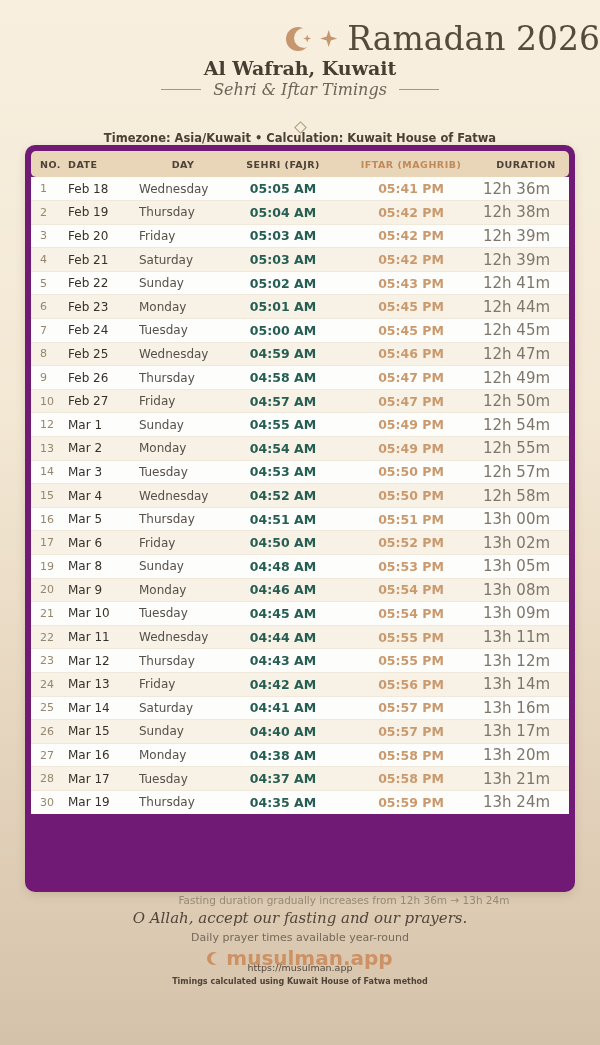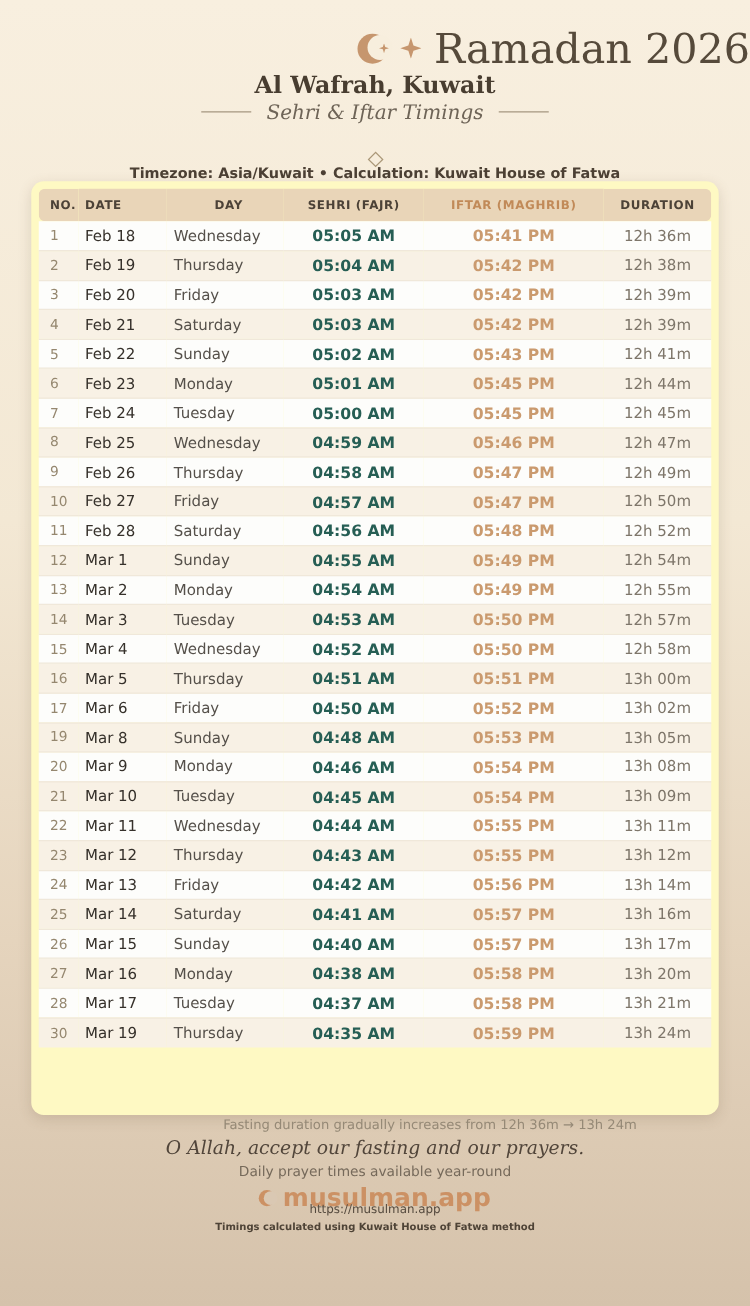--- a/index.html
+++ b/index.html
@@ -23,42 +23,42 @@
   .location{top:57px;font-family:"DejaVu Serif",serif;font-size:19px;font-weight:bold;color:#483d30;}
   .subtitle-row{top:80px;display:flex;align-items:center;justify-content:center;gap:12px;}
   .subtitle-line{width:40px;height:1px;background:#a59680;}
   .subtitle{font-family:"DejaVu Serif",serif;font-style:italic;font-size:16px;color:#6e6457;}
   .meta{top:103px;font-size:11.5px;font-weight:600;color:#4c4034;margin-top:28px;}
   .diamond{position:absolute;left:296px;top:123px;width:7px;height:7px;
     border:1px solid #ab9878;transform:rotate(45deg);background:transparent;}
 
   
   .card{position:absolute;left:25px;top:145px;width:550px;height:747px;box-sizing:border-box;
-    background:#fef9c3;border-radius:10px;padding:6px;
+    background:#701a75;border-radius:10px;padding:6px;
     box-shadow:0 3px 10px rgba(105,82,58,.18);}
   table{border-collapse:collapse;table-layout:fixed;width:538px;}
   col.c-no{width:32px;}col.c-date{width:70px;}col.c-day{width:94px;}
   col.c-sehri{width:112px;}col.c-iftar{width:144px;}col.c-dur{width:86px;}
   thead tr{height:26px;background:#e9d5b8;}
   th{font-size:9.5px;font-weight:bold;letter-spacing:.5px;color:#4c4237;text-align:center;padding:0;}
   th.col-no{text-align:left;padding-left:9px;border-radius:5px 0 0 5px;}
   th.col-date{text-align:left;padding-left:5px;}
   th.col-day{text-align:center;padding-left:6px;margin-left:32px;}
   th.col-iftar{color:#c18a58;}
   th.col-dur{border-radius:0 5px 5px 0;}
   tbody tr{height:23.6px;background:#fdfdfb;border-bottom:1px solid #f0e8da;}
   tbody tr:last-child{border-bottom:none;}
   tbody tr:nth-child(even){background:#f8f1e5;}
   td{padding:0;font-size:12px;}
   td.col-no{color:#95876f;font-size:11px;text-align:left;padding-left:9px;}
   td.col-date{color:#36312b;text-align:left;padding-left:5px;}
   td.col-day{color:#55504a;text-align:left;padding-left:6px;}
   td.col-sehri{color:#265e54;font-weight:bold;font-size:12.5px;text-align:center;}
   td.col-iftar{color:#ca9a6e;font-weight:bold;font-size:12.5px;text-align:center;}
-  td.col-dur{color:#7e766a;font-size:12px;text-align:center;margin-top:16px;}
+  td.col-dur{color:#7e766a;font-size:15px;margin-top:16px;}
 
   
   .note{top:894px;font-size:10.5px;color:#958976;padding-left:44px;}
   .dua{top:909px;font-family:"DejaVu Serif",serif;font-style:italic;font-size:15px;color:#51453a;}
   .availability{top:931px;font-size:11px;color:#75695a;}
   .brand-row{top:946px;display:flex;align-items:center;justify-content:center;gap:6px;}
   .crescent.mini{width:13px;height:13px;}
   .crescent.mini .disc{background:#cc9164;}
   .crescent.mini .cut{left:4px;top:1px;width:11px;height:11px;background:#dac8b3;}
   .brand{font-size:20px;font-weight:bold;color:#cc9164;}
@@ -181,28 +181,20 @@
         </tr>
         <tr>
           <td class="col-no">10</td>
           <td class="col-date">Feb 27</td>
           <td class="col-day">Friday</td>
           <td class="col-sehri">04:57 AM</td>
           <td class="col-iftar">05:47 PM</td>
           <td class="col-dur">12h 50m</td>
         </tr>
         <tr>
-          <td class="col-no">11</td>
-          <td class="col-date">Feb 28</td>
-          <td class="col-day">Saturday</td>
-          <td class="col-sehri">04:56 AM</td>
-          <td class="col-iftar">05:48 PM</td>
-          <td class="col-dur">12h 52m</td>
-        </tr>
-        <tr>
           <td class="col-no">12</td>
           <td class="col-date">Mar 1</td>
           <td class="col-day">Sunday</td>
           <td class="col-sehri">04:55 AM</td>
           <td class="col-iftar">05:49 PM</td>
           <td class="col-dur">12h 54m</td>
         </tr>
         <tr>
           <td class="col-no">13</td>
           <td class="col-date">Mar 2</td>

